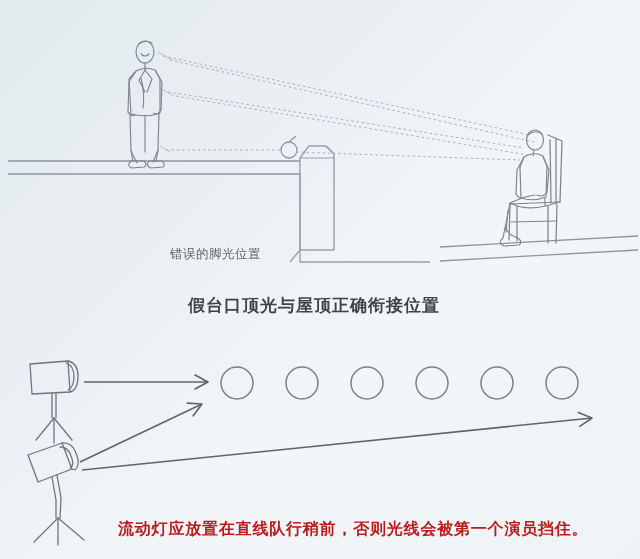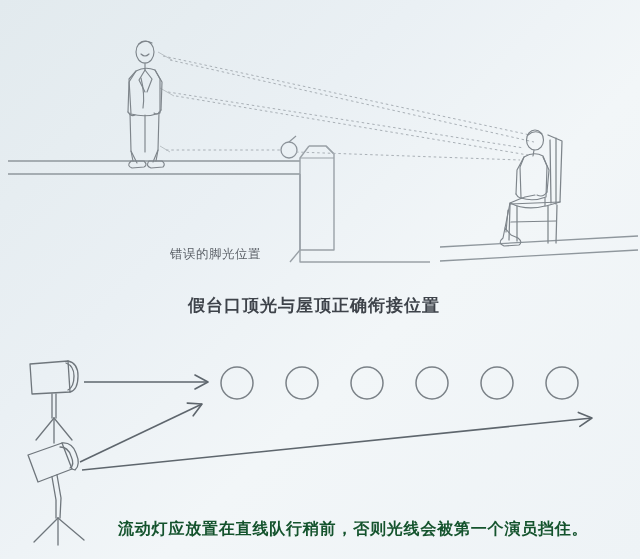--- a/index.html
+++ b/index.html
@@ -6,21 +6,21 @@
   body{
     width:640px;height:559px;
     background:linear-gradient(135deg,#e2eaee 0%,#eaf0f4 35%,#f2f6f8 60%,#eef3f6 100%);
     font-family:"Liberation Sans","DejaVu Sans",sans-serif;
     overflow:hidden;position:relative;
   }
   #stage-diagram{position:absolute;left:0;top:0;width:640px;height:559px;}
   .cap{position:absolute;color:#4a4f55;white-space:nowrap;}
   #caption-footlight{left:170px;top:246px;font-size:12.5px;letter-spacing:.5px;color:#5a5f66;}
   #caption-proscenium{left:188px;top:294px;font-size:17px;letter-spacing:1px;color:#3e434a;font-weight:600;}
-  #caption-bottom{left:118px;top:519px;font-size:16px;letter-spacing:.8px;color:#14532d;font-weight:600;}
+  #caption-bottom{left:118px;top:519px;font-size:16px;letter-spacing:.8px;color:#b91c1c;font-weight:600;}
 </style>
 </head>
 <body>
 
 <svg id="stage-diagram" viewBox="0 0 640 559">
   <defs>
     <g id="arrowhead-open">
       <path d="M -13 -7 L 0 0 L -13 7" fill="none" stroke="#5e666d" stroke-width="1.6" stroke-linecap="round" stroke-linejoin="round"></path>
     </g>
   </defs>

